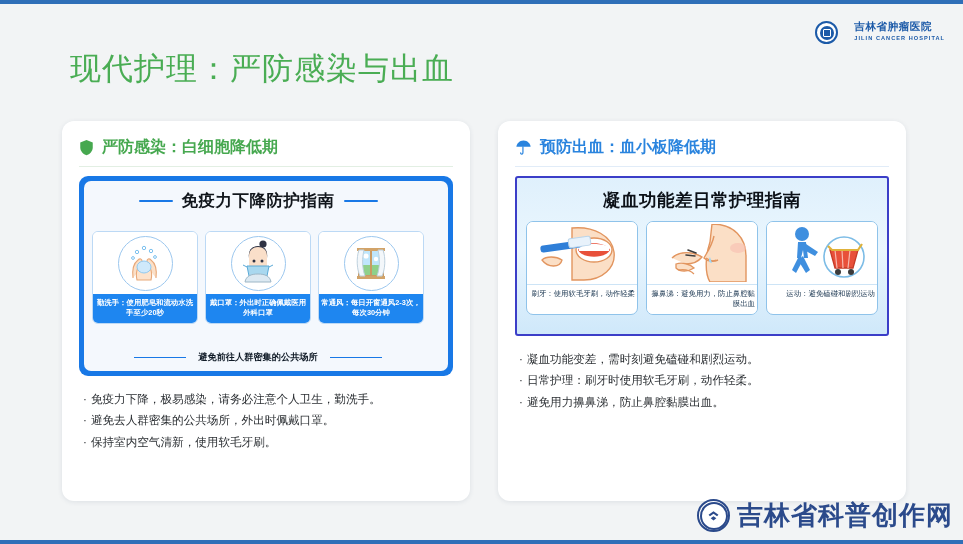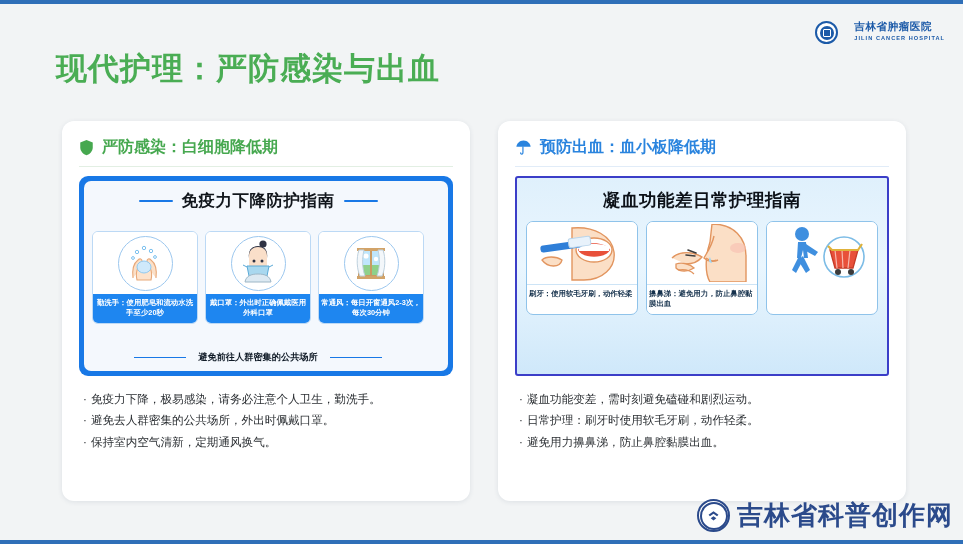--- a/index.html
+++ b/index.html
@@ -43,22 +43,22 @@
   .hosp-text { display: flex; flex-direction: column; line-height: 1.1; }
   .hosp-cn {
     font-size: 10.5px; color: #1c5aa8; font-weight: bold; letter-spacing: 0.6px;
   }
   .hosp-en {
     font-size: 5.6px; color: #1c5aa8; letter-spacing: 1.05px; font-weight: bold;
     margin-top: 2px;
   }
   
   .slide-title {
-    position: absolute; left: 56px; top: 48px;
-    font-size: 31px; font-weight: bold; color: #4aad54;
+    position: absolute; left: 70px; top: 48px;
+    font-size: 31px; font-weight: normal; color: #4aad54;
     letter-spacing: 1px;
   }
   
   .cards { position: absolute; left: 62px; top: 121px; width: 845px; height: 380px;
            display: flex; gap: 28px; }
   .card {
     width: 408px; height: 380px;
     background: #ffffff; border-radius: 12px;
     box-shadow: 0 1px 5px rgba(40,60,90,0.10);
     padding: 16px 17px 0 17px;
@@ -112,38 +112,38 @@
     display: flex; align-items: center; justify-content: center; gap: 12px;
     margin-top: auto; padding-top: 4px;
   }
   .ig-fdash { height: 1.5px; width: 52px; background: #1878e6; }
   .ig-footer { font-size: 9.2px; font-weight: bold; color: #0f1a26; }
 
   
   .info-right {
     border: 2px solid #3b3ec8;
     border-radius: 3px;
-    height: 200px;
+    height: 160px;
     background: linear-gradient(180deg,#dff0fc 0%, #eaf6fe 45%, #cfe8fa 100%);
     padding: 10px 9px 8px 9px;
     display: flex; flex-direction: column;
   }
   .ig2-title {
     font-size: 17.5px; font-weight: bold; color: #0c1118; text-align: center;
     letter-spacing: 0.5px; margin-bottom: 9px;
   }
   .panels2 { display: flex; gap: 8px; }
   .panel2 {
     flex: 1; background: #ffffff; border: 1px solid #8fc3ea;
     border-radius: 7px; overflow: hidden; display: flex; flex-direction: column;
   }
   .panel2-art { height: 62px; background:#fff; display:flex; align-items:center; justify-content:center; }
   .panel2-cap {
     background: #ffffff; color: #16324d; font-size: 7.4px; line-height: 1.35;
-    text-align: left; padding: 4px 2px 5px 2px; font-weight: bold;
+    text-align: right; padding: 4px 2px 5px 2px; font-weight: normal;
     border-top: 1px solid #cde4f6;
   }
   
   .bullets { padding: 12px 2px 0 4px; }
   .bullet {
     font-size: 11.6px; color: #2b2f33; line-height: 1.85;
     display: flex; gap: 4px;
   }
   .bullet .dot { color: #2b2f33; }
   
@@ -273,21 +273,21 @@
         <div class="bullet">
             <span class="dot">·</span>
             <span>免疫力下降，极易感染，请务必注意个人卫生，勤洗手。</span>
           </div>
         <div class="bullet">
             <span class="dot">·</span>
             <span>避免去人群密集的公共场所，外出时佩戴口罩。</span>
           </div>
         <div class="bullet">
             <span class="dot">·</span>
-            <span>保持室内空气清新，定期通风换气。</span>
+            <span>保持室内空气清新，使用软毛牙刷。</span>
           </div>
       </div>
     </div>
 
     <div class="card card-right">
       <div class="card-header">
         <svg class="umbrella-icon" viewBox="0 0 24 24">
           <path d="M12 2 C6 2 2 7 2 11 L22 11 C22 7 18 2 12 2 Z" fill="#2a84de"></path>
           <path d="M11.2 11 L11.2 19 C11.2 21.2 9.5 22 8.4 21 C7.8 20.4 8 19.6 8 19.6" fill="none" stroke="#2a84de" stroke-width="1.7" stroke-linecap="round"></path>
         </svg>
@@ -340,20 +340,21 @@
                 <path d="M27 32 L20 46 L24 49 L31 36 Z" fill="#3f8fdf"></path>
                 <path d="M34 20 L46 28 L43 32 L32 26 Z" fill="#3f8fdf"></path>
                 <circle cx="72" cy="33" r="20" fill="none" stroke="#7cbce6" stroke-width="1.6"></circle>
                 <path d="M58 26 L86 26 L81 44 L63 44 Z" fill="#e8503a" stroke="#c53a26" stroke-width="1.3"></path>
                 <path d="M63 26 L65 44 M70 26 L71 44 M78 26 L76 44" stroke="#f7b8ad" stroke-width="1.2"></path>
                 <path d="M56 22 L60 26 L86 26 L90 20" fill="none" stroke="#e0b23a" stroke-width="2.2"></path>
                 <circle cx="66" cy="48" r="3" fill="#3b3b3b"></circle>
                 <circle cx="79" cy="48" r="3" fill="#3b3b3b"></circle>
               </svg>
             </div>
+            <div class="panel2-cap">运动：避免磕碰和剧烈运动</div>
           </div>
         </div>
       </div>
 
       <div class="bullets">
         <div class="bullet">
             <span class="dot">·</span>
             <span>凝血功能变差，需时刻避免磕碰和剧烈运动。</span>
           </div>
         <div class="bullet">

